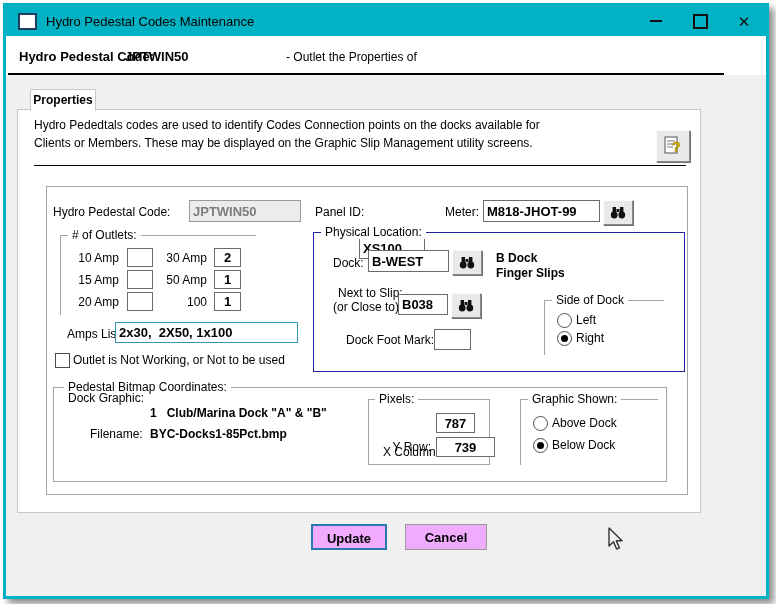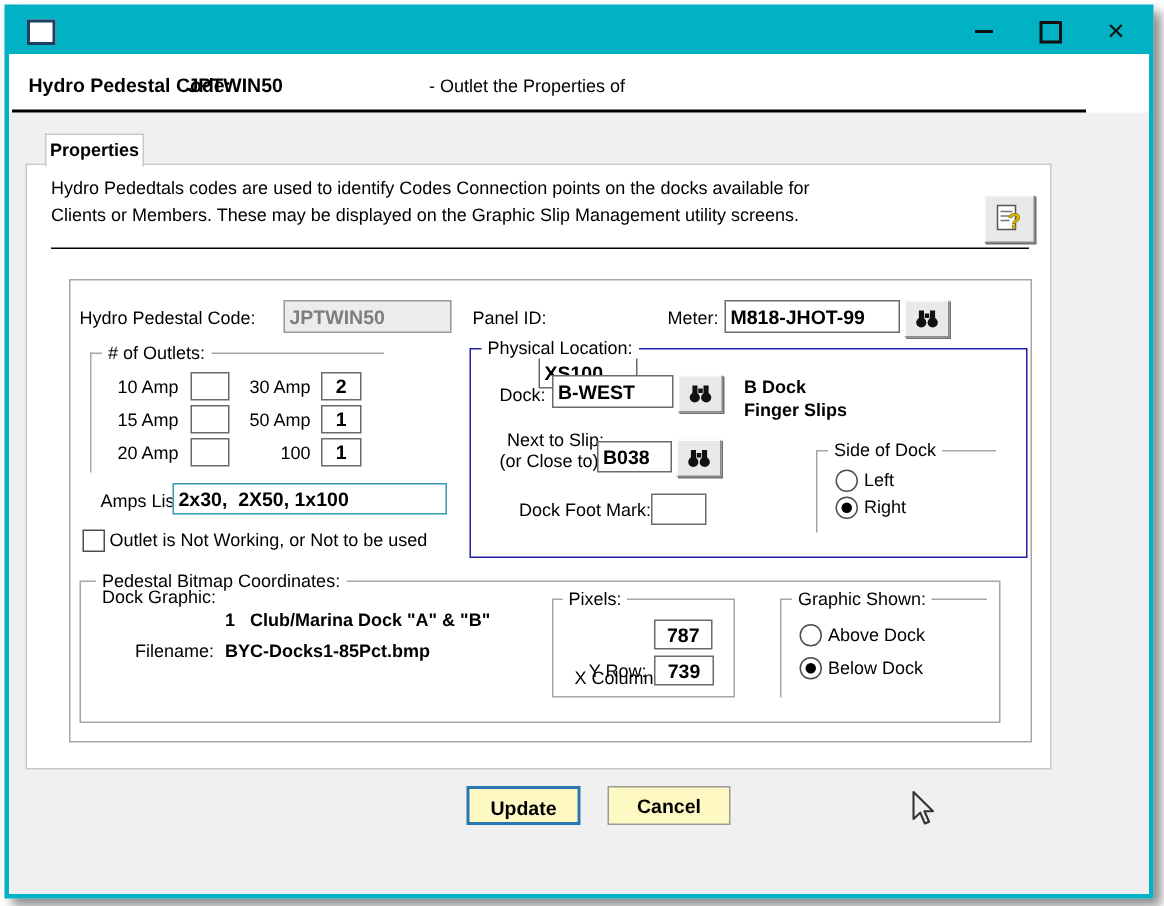--- a/index.html
+++ b/index.html
@@ -44,34 +44,35 @@
   .grp-label{position:absolute;top:-8px;left:7px;background:#fff;padding:0 4px;white-space:nowrap;}
   .radio{position:absolute;width:13px;height:13px;border:1px solid #4d4d4d;border-radius:50%;background:#fff;}
   .radio.sel::after{content:"";position:absolute;left:3px;top:3px;right:3px;bottom:3px;background:#000;border-radius:50%;}
   .cb{position:absolute;width:13px;height:13px;border:1px solid #4d4d4d;background:#fff;}
   .tool-btn{position:absolute;width:28px;height:23px;background:#e9e9e9;border:1px solid #8b8b8b;
             border-top-color:#fdfdfd;border-left-color:#fdfdfd;box-shadow:1px 1px 0 #6f6f6f;
             display:flex;align-items:center;justify-content:center;}
   .sep{position:absolute;height:1px;background:#000;}
   .panel{position:absolute;border:1px solid #a6a6a6;background:#fff;}
   
-  .btn{position:absolute;height:26px;background:#fef9c3;border:1px solid #9a9a9a;
+  .btn{position:absolute;height:26px;background:#f0abfc;border:1px solid #9a9a9a;
        font-family:"Liberation Sans",sans-serif;font-weight:bold;font-size:13px;
        box-sizing:border-box;line-height:23px;}
   .btn.primary{border:2px solid #2878b4;}
   #cursor{position:absolute;left:608px;top:527px;z-index:50;}
 </style>
 </head>
 <body>
 
 <div id="screen">
   <div id="win">
 
     <div id="titlebar">
       <span class="title-icon"></span>
+      <span class="title-text">Hydro Pedestal Codes Maintenance</span>
       <span class="win-controls">
         <span class="win-btn">
             <span class="min-glyph"></span>
           </span>
         <span class="win-btn">
             <span class="max-glyph"></span>
           </span>
         <span class="win-btn">
             <span class="close-glyph">✕</span>
           </span>
@@ -193,21 +194,21 @@
           <span class="lbl" style="left:14px;top:3px;">Dock Graphic:</span>
           <span class="lbl b" style="left:96px;top:18px;white-space:pre;">1   Club/Marina Dock "A" &amp; "B"</span>
           <span class="lbl" style="left:36px;top:39px;">Filename:</span>
           <span class="lbl b" style="left:96px;top:39px;">BYC-Docks1-85Pct.bmp</span>
 
           <div class="grp full" style="left:314px;top:11px;width:122px;height:66px;border-color:#a6a6a6;">
             <span class="grp-label lbl" style="left:6px;">Pixels:</span>
             <span class="lbl" style="left:12px;top:17px;width:58px;text-align:right;margin-top:28px;">X Column:</span>
             <input class="inp center" style="left: 67px; top: 13px; width: 39px; height: 20px;" value="787">
             <span class="lbl" style="left:4px;top:40px;width:58px;text-align:right;">Y Row:</span>
-            <input class="inp center" style="left: 67px; top: 37px; width: 40px; height: 20px;" value="739">
+            <input class="inp center" style="left: 67px; top: 37px; width: 59px; height: 20px;" value="739">
           </div>
 
           <div class="grp partial" style="left:466px;top:11px;width:138px;height:66px;">
             <span class="grp-label lbl" style="left:7px;">Graphic Shown:</span>
             <span class="radio" style="left:12px;top:16px;"></span>
             <span class="lbl" style="left:31px;top:16px;">Above Dock</span>
             <span class="radio sel" style="left:12px;top:38px;"></span>
             <span class="lbl" style="left:31px;top:38px;">Below Dock</span>
           </div>
         </div>

